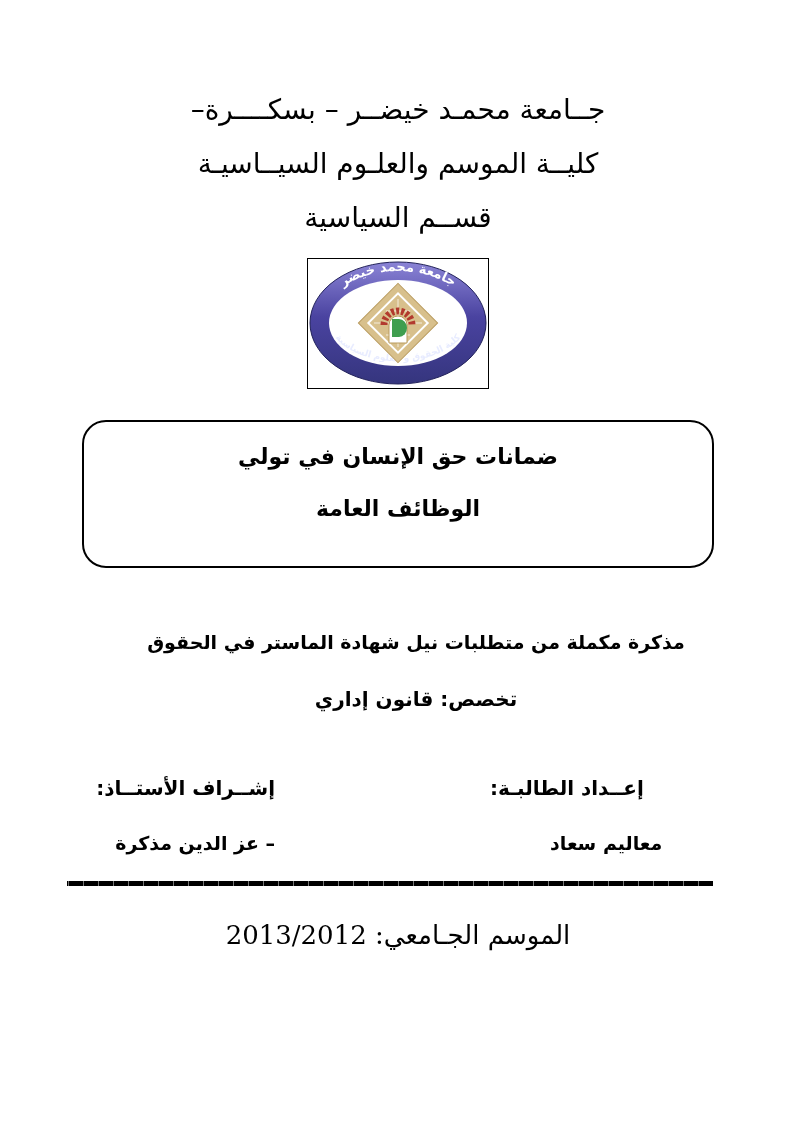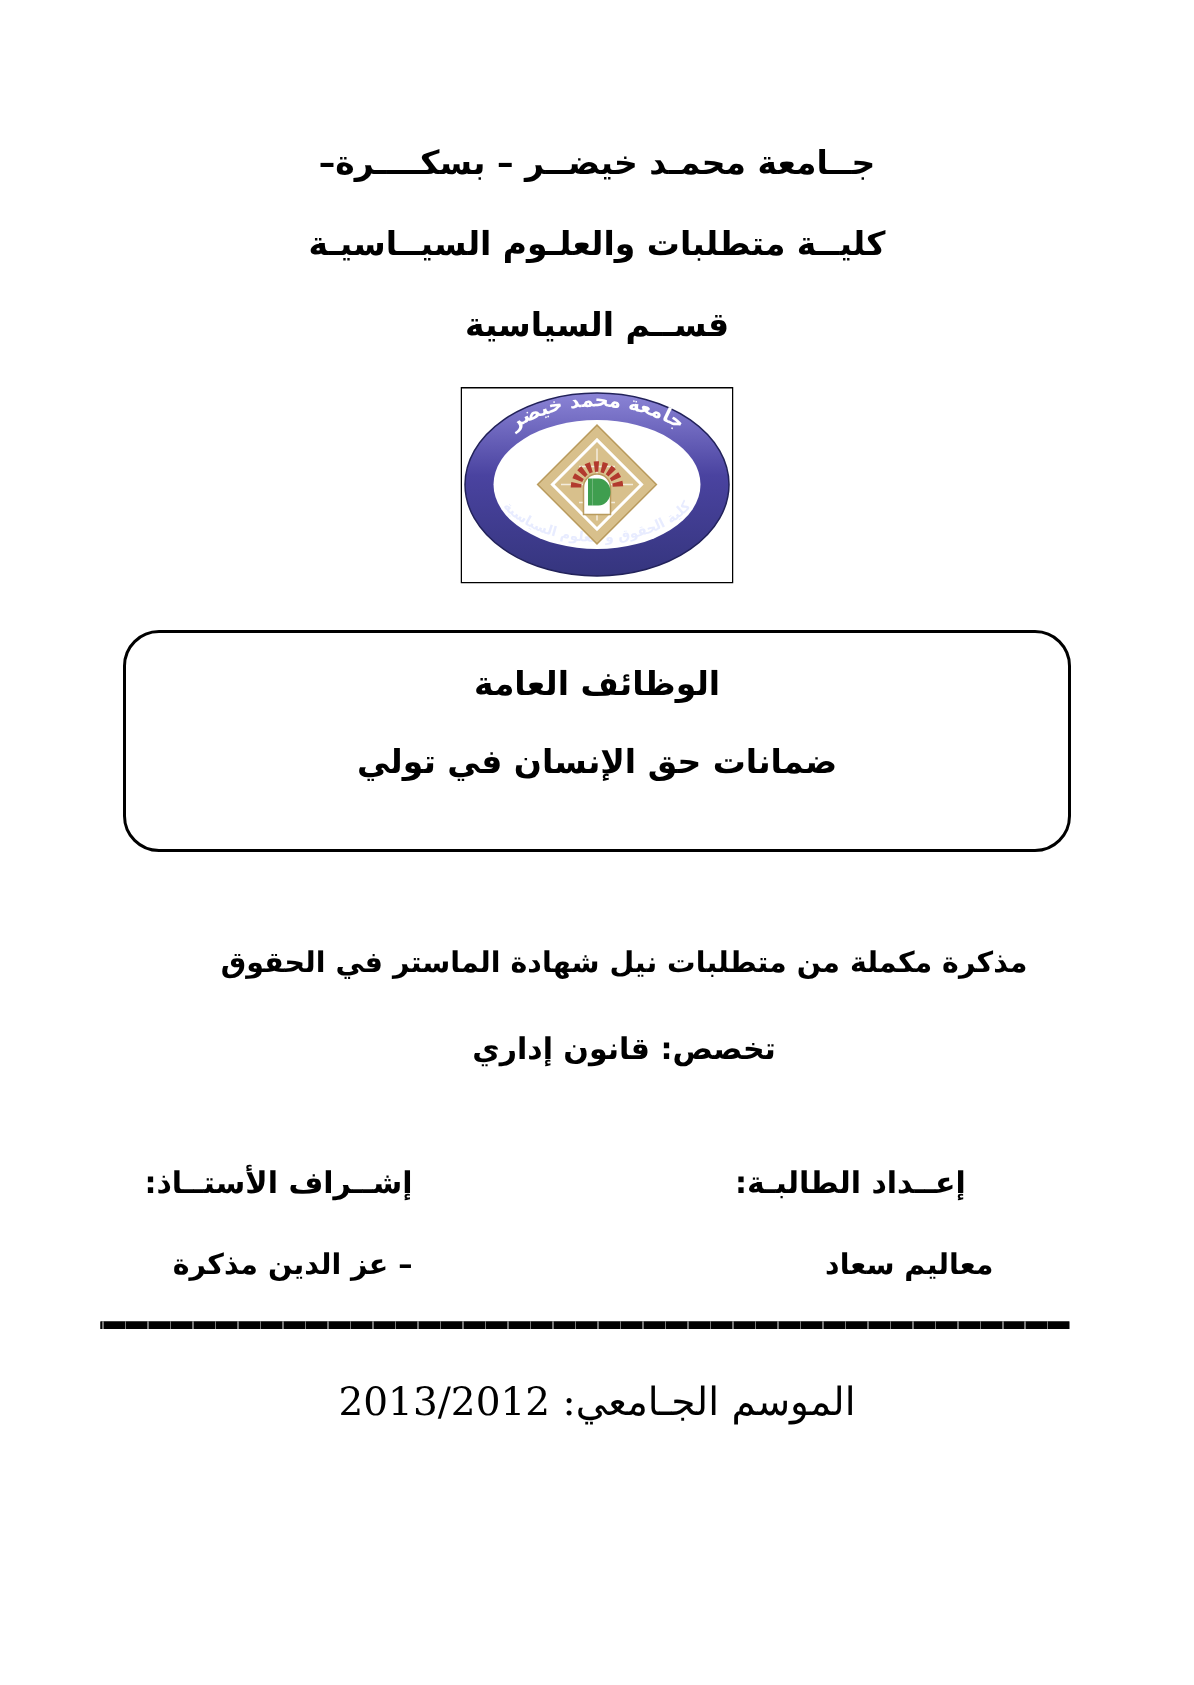--- a/index.html
+++ b/index.html
@@ -14,22 +14,22 @@
     height: 1123px;
     margin: 0 auto;
     background: #ffffff;
     direction: rtl;
     text-align: center;
     overflow: hidden;
   }
   
   .header-block { padding-top: 96px; }
   .header-line {
-    font-size: 22px;
-    font-weight: bold;
+    font-size: 28px;
+    font-weight: normal;
     line-height: 28px;
     margin-bottom: 26px;
     letter-spacing: 0;
   }
   
   .logo-wrap { margin-top: 18px; height: 131px; }
   .logo-wrap svg { display: inline-block; }
   
   .title-box {
     width: 632px;
@@ -103,21 +103,21 @@
     line-height: 30px;
   }
 </style>
 </head>
 <body>
 
 <div class="page">
 
   <div class="header-block">
     <div class="header-line">جــامعة محمـد خيضــر – بسكــــرة–</div>
-    <div class="header-line">كليــة متطلبات والعلـوم السيــاسيـة</div>
+    <div class="header-line">كليــة الموسم والعلـوم السيــاسيـة</div>
     <div class="header-line">قســم السياسية</div>
   </div>
 
   <div class="logo-wrap">
     <svg width="182" height="131" viewBox="0 0 182 131" xmlns="http://www.w3.org/2000/svg">
       <defs>
         <linearGradient id="ringGrad" x1="0" y1="0" x2="0" y2="1">
           <stop offset="0" stop-color="#8b84d6"></stop>
           <stop offset="0.45" stop-color="#4a43a0"></stop>
           <stop offset="1" stop-color="#35357e"></stop>
@@ -147,22 +147,22 @@
 
         <path d="M -9 2 A 9 9 0 0 1 9 2 L 9 20 L -9 20 Z" fill="#ffffff" stroke="#b99b5e" stroke-width="1"></path>
 
         <path d="M -3 -4 L 1 -4 A 8 9 0 0 1 1 14 L -3 14 Z" fill="#3f9e4f"></path>
         <rect x="-6" y="-4" width="3" height="18" fill="#3f9e4f"></rect>
       </g>
     </svg>
   </div>
 
   <div class="title-box">
+    <div class="title-line">ضمانات حق الإنسان في تولي</div>
     <div class="title-line">الوظائف العامة</div>
-    <div class="title-line">ضمانات حق الإنسان في تولي</div>
   </div>
 
   <div class="memo-block">
     <div class="memo-line">مذكرة مكملة من متطلبات نيل شهادة الماستر في الحقوق</div>
     <div class="spec-line">تخصص: قانون إداري</div>
   </div>
 
   <div class="credits">
     <div class="col-prep">
       <div class="credit-label">إعــداد الطالبـة:</div>

